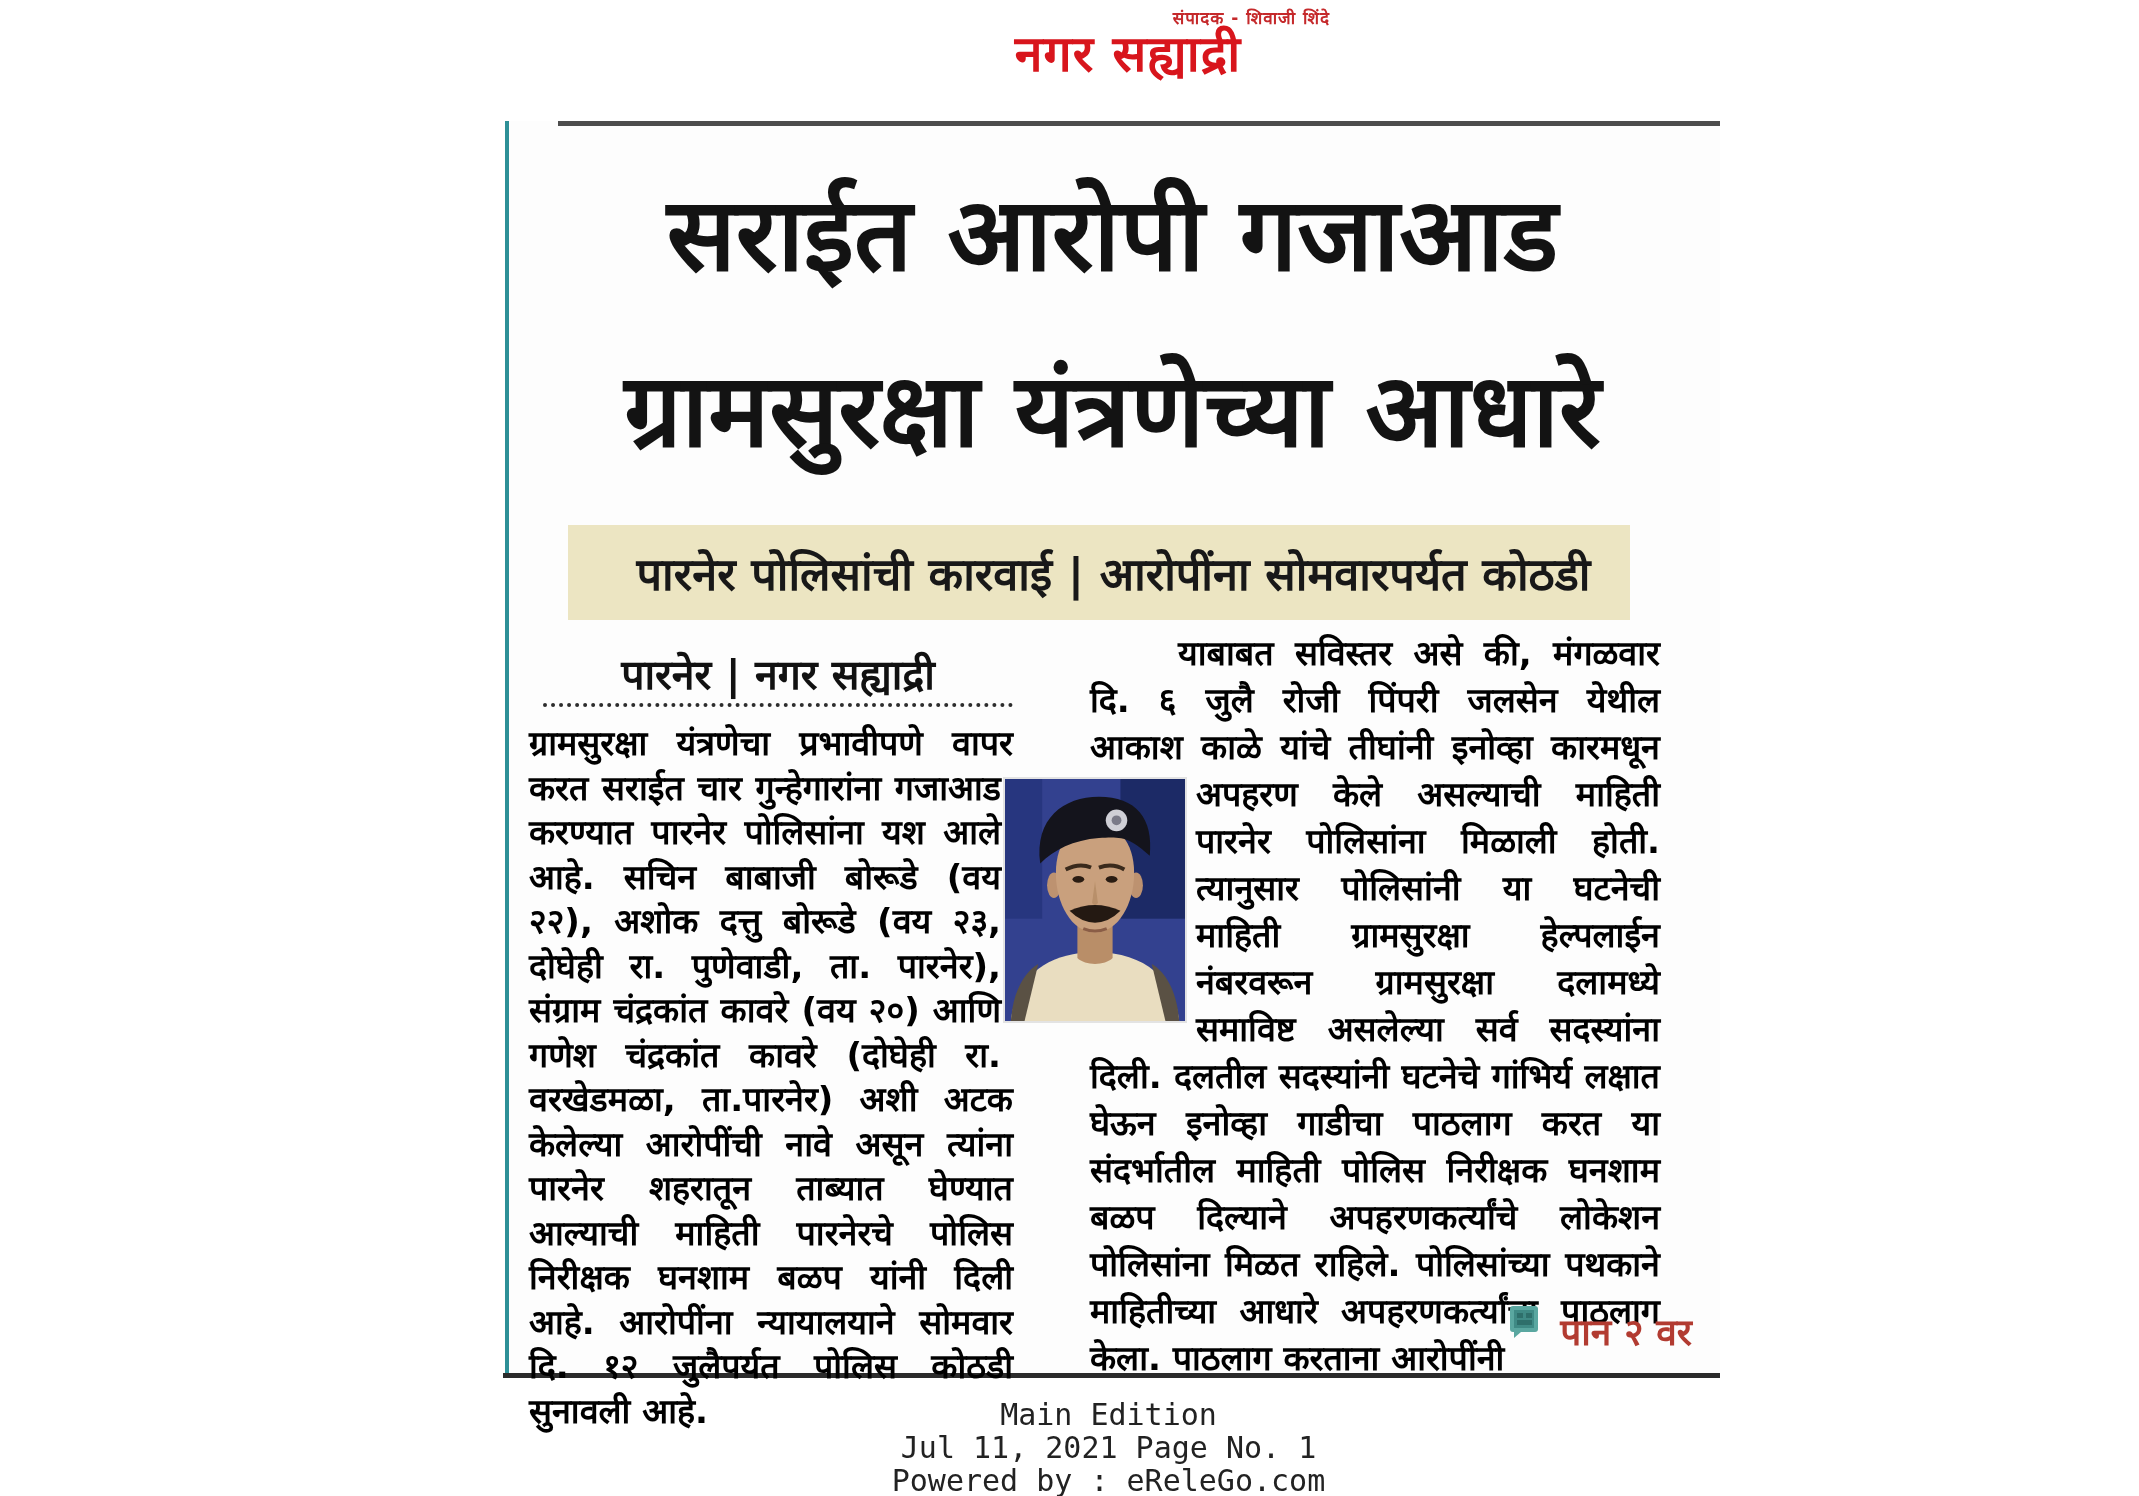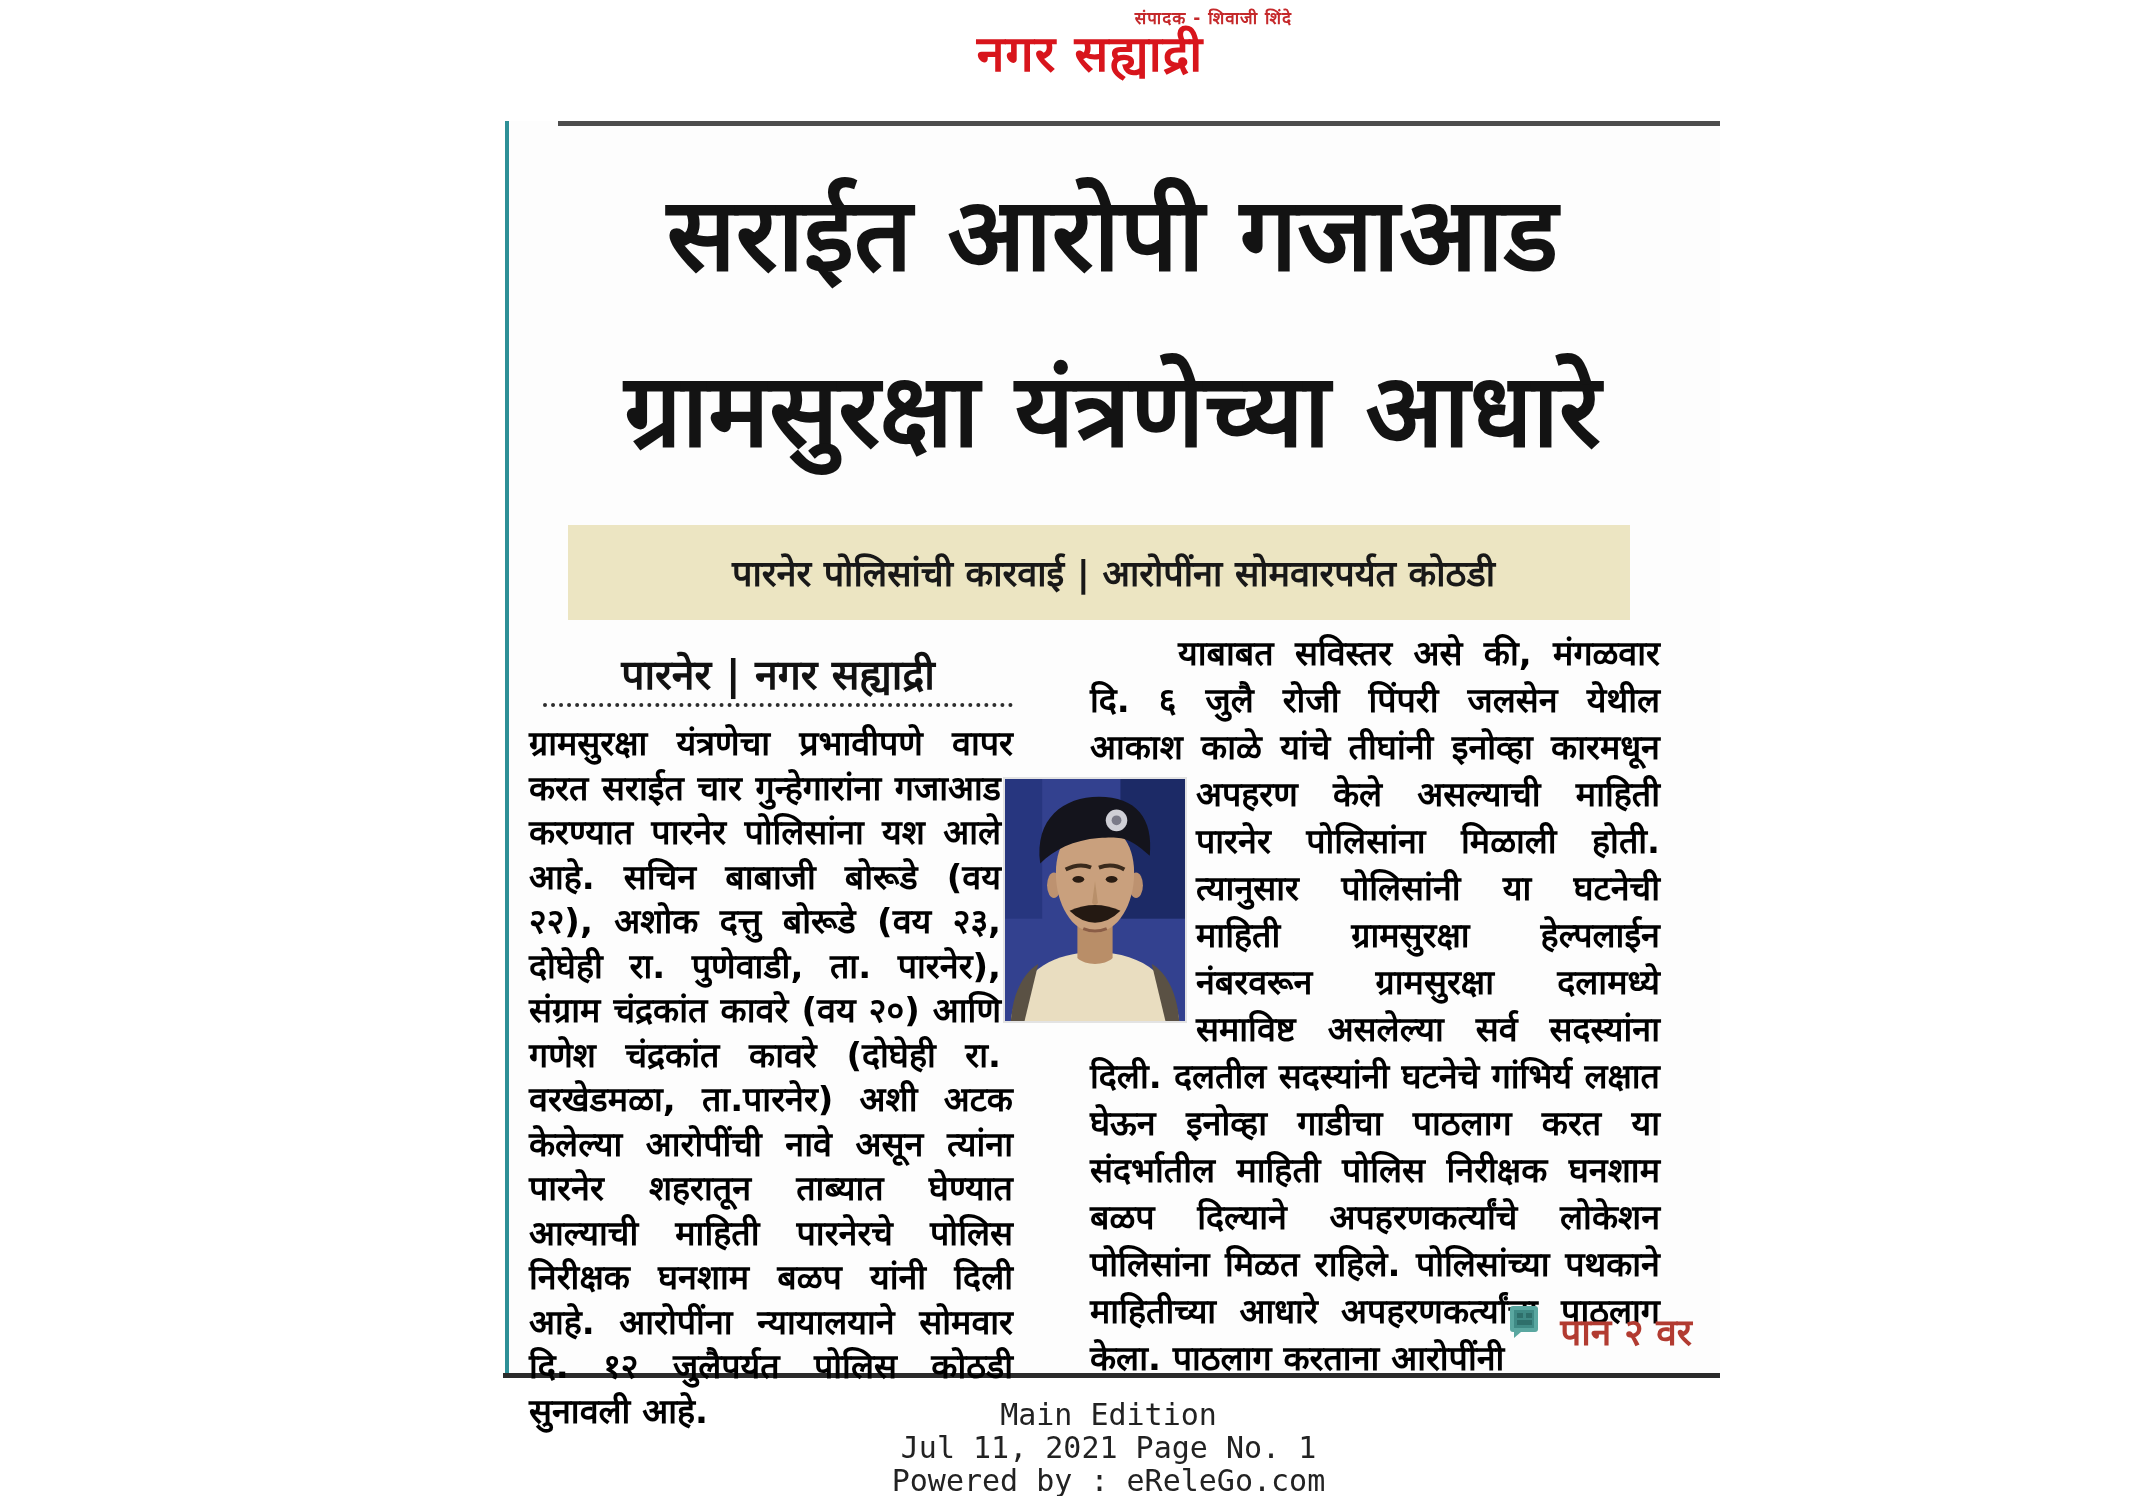--- a/index.html
+++ b/index.html
@@ -5,21 +5,21 @@
   * { margin:0; padding:0; box-sizing:border-box; }
   html,body { background:#ffffff; }
   body { font-family:"DejaVu Sans","Liberation Sans",sans-serif; }
 
   .stage {
     position:relative; width:2139px; height:1496px;
     background:#ffffff; overflow:hidden;
   }
 
   
-  .masthead { position:absolute; left:860px; top:6px; width:460px; text-align:center; }
+  .masthead { position:absolute; left:898px; top:6px; width:460px; text-align:center; }
   .masthead-editor {
     color:#c5292b; font-size:17px; font-weight:bold;
     text-align:right; padding-right:28px; letter-spacing:1px;
   }
   .masthead-title {
     color:#d8151c; font-size:50px; font-weight:bold; line-height:1.02;
     letter-spacing:1px;
   }
 
   
@@ -30,21 +30,21 @@
 
   .headline { position:absolute; left:20px; right:20px; top:26px; text-align:center; }
   .headline-line {
     font-size:102px; line-height:176px; font-weight:bold; color:#131313;
     white-space:nowrap;
   }
 
   .subhead {
     position:absolute; left:63px; width:1062px; top:404px; height:95px;
     background:#ece5c2; display:flex; align-items:center; justify-content:center;
-    font-size:36px; font-weight:bold; color:#181818;padding-left:29px;
+    font-size:45px; font-weight:bold; color:#181818;padding-left:29px;
   }
 
   .byline {
     position:absolute; left:38px; width:470px; top:524px;
     text-align:center; font-size:41px; font-weight:bold; color:#111;
   }
   .byline-dots {
     position:absolute; left:38px; width:470px; top:582px; height:0;
     border-bottom:4px dotted #2d2d2d;
   }

